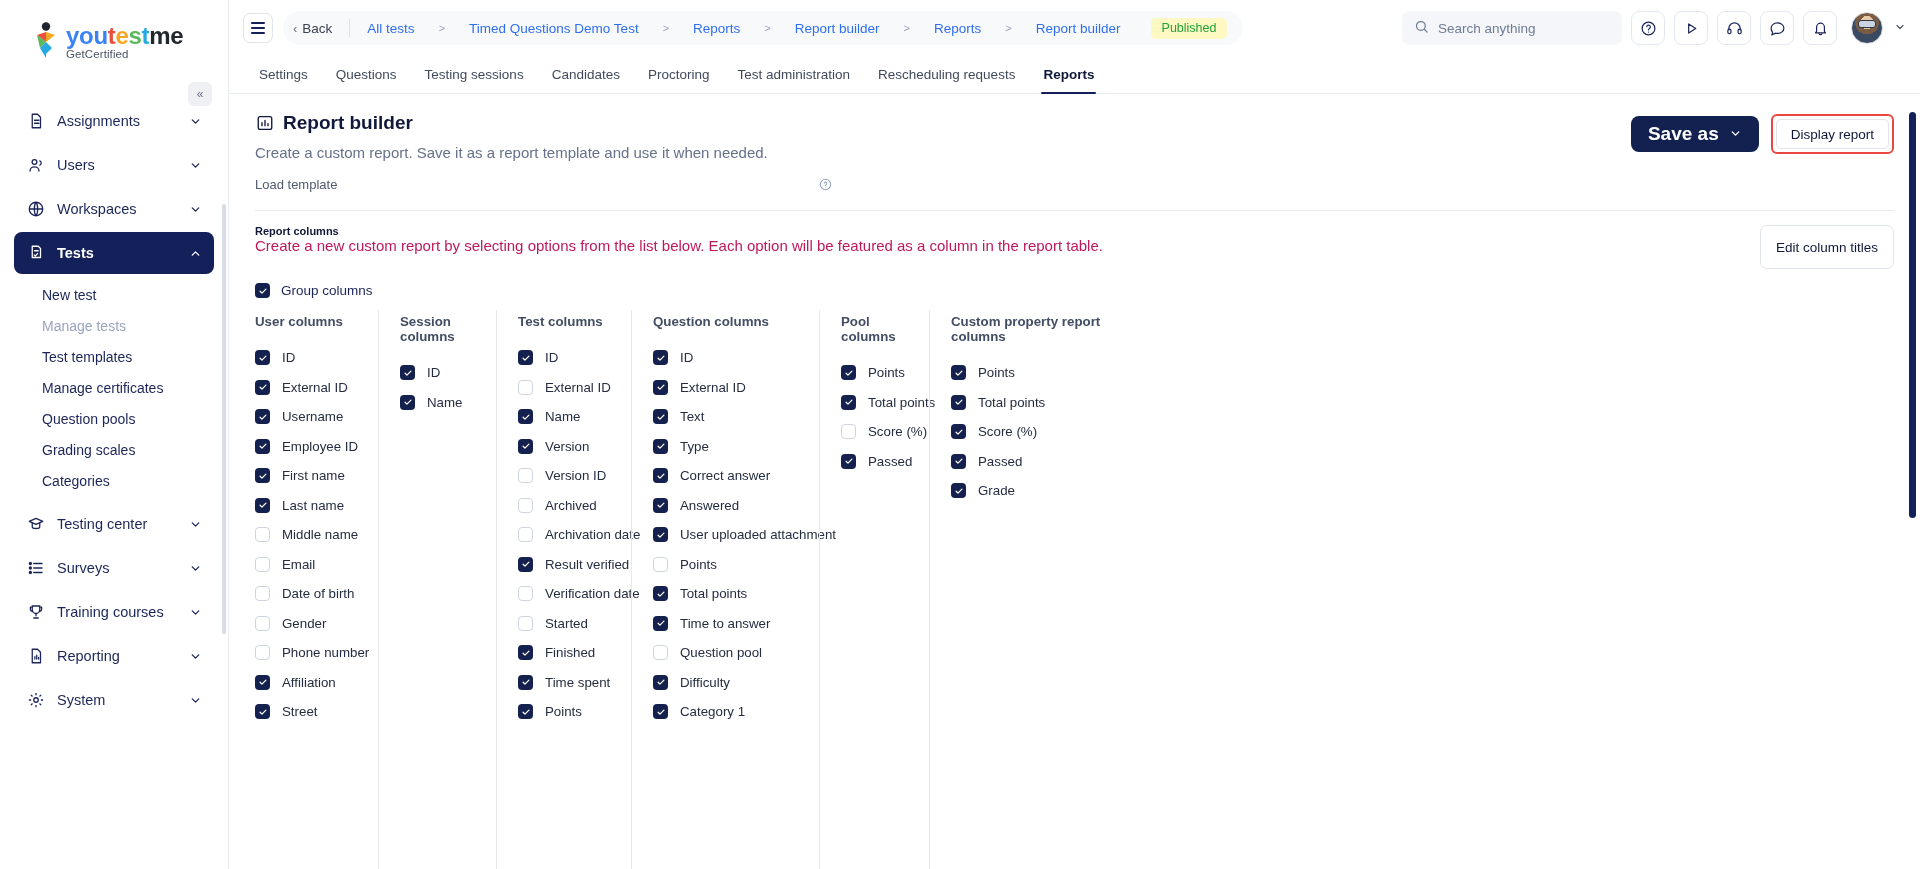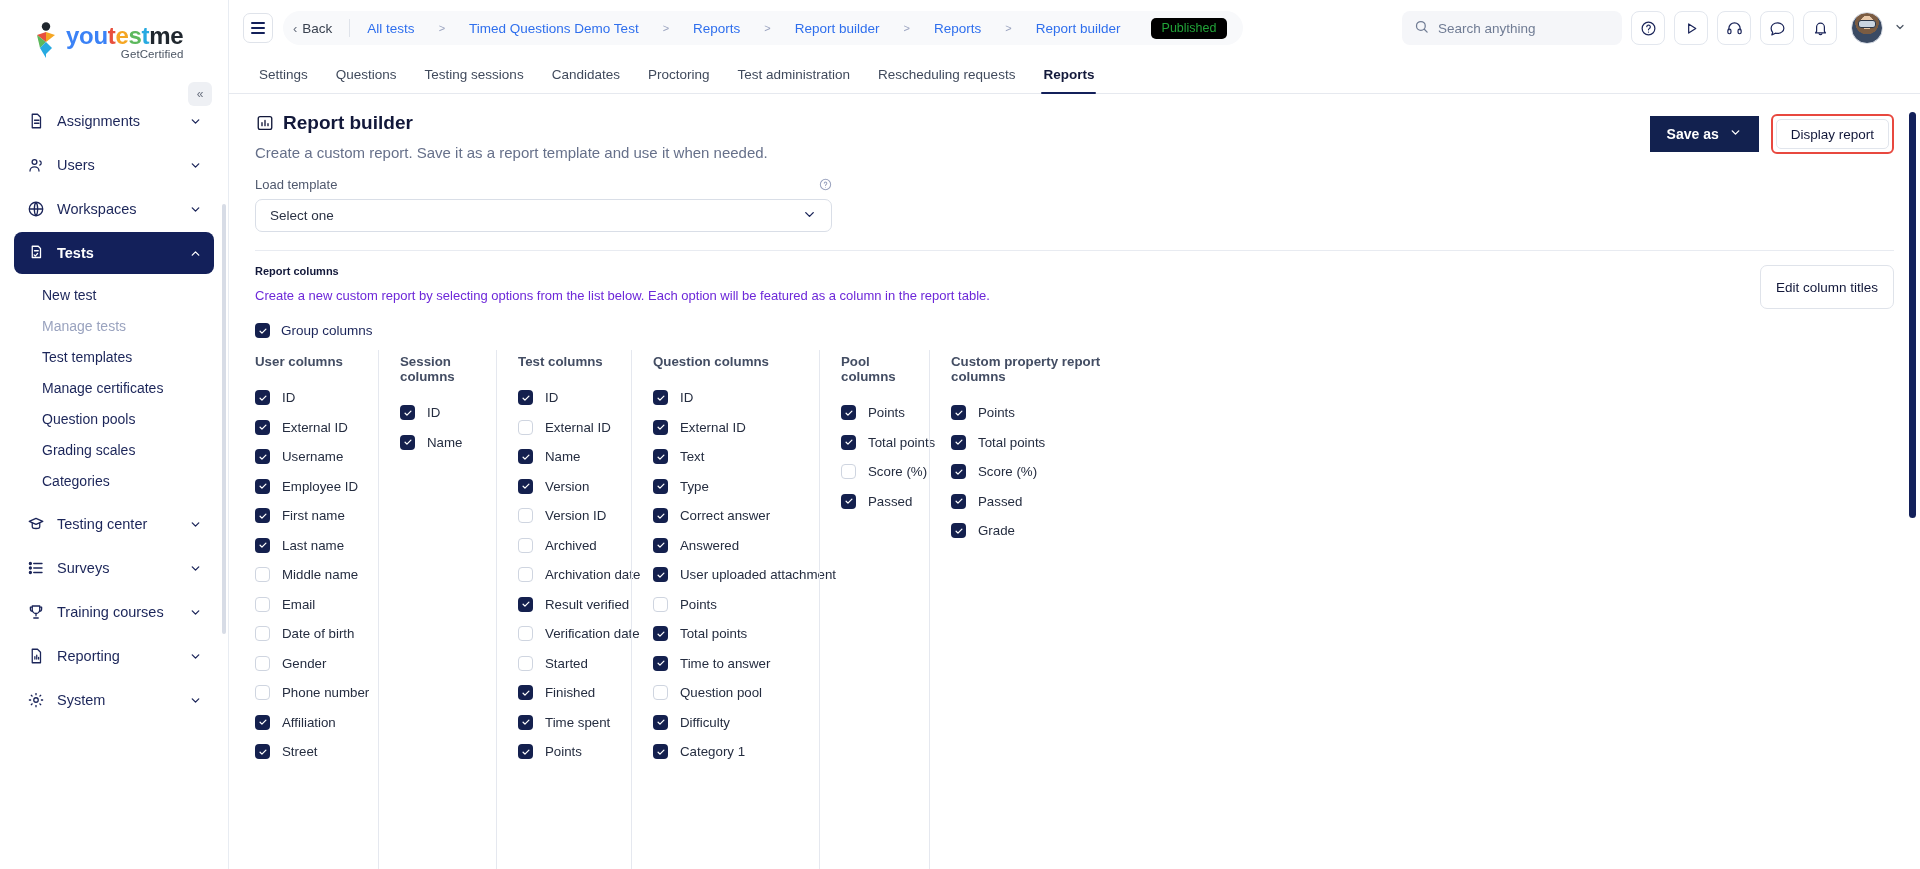--- a/index.html
+++ b/index.html
@@ -24,21 +24,21 @@
   .logo { display: flex; align-items: flex-end; gap: 6px; }
   .logo-mark { width: 26px; height: 38px; position: relative; }
   .logo-text { line-height: 1; }
   .logo-word { font-size: 24px; font-weight: 700; letter-spacing: -0.3px; }
   .lw-you { color: #3b82f6; }
   .lw-t1 { color: #e84f3d; }
   .lw-e { color: #f5a623; }
   .lw-s { color: #5cb85c; }
   .lw-t2 { color: #27aae1; }
   .lw-me { color: #20272e; }
-  .logo-sub { font-size: 11.5px; color: #4b5563; text-align: right; margin-top: 1px; letter-spacing: 0.1px;}
+  .logo-sub { font-size: 11.5px; color: #4b5563; text-align: left; margin-top: 1px; letter-spacing: 0.1px;}
   .collapse-btn {
     position: absolute; top: 82px; right: 16px;
     width: 24px; height: 24px; border-radius: 6px;
     background: #eef0f4; color: #6b7280;
     display: flex; align-items: center; justify-content: center;
     font-size: 12px; cursor: pointer;
   }
   .nav { margin-top: 26px; padding: 0 14px; }
   .nav-item {
     display: flex; align-items: center; gap: 12px;
@@ -84,21 +84,21 @@
     background: #f8f9fb; border-radius: 20px; height: 34px;
     padding: 0 16px 0 10px;
   }
   .back-link { display: flex; align-items: center; gap: 5px; font-size: 13.5px; color: #39414f; cursor: pointer; padding-right: 9px;}
   .back-chev { font-size: 13px; color: #6b7280; }
   .crumb-div { width: 1px; height: 18px; background: #dfe3ea; }
   .crumbs { display: flex; align-items: center; gap: 24px; padding-left: 9px; }
   .crumb { font-size: 13.5px; color: #2f6fed; cursor: pointer; white-space: nowrap; }
   .crumb-sep { font-size: 11px; color: #9aa3bf; }
   .badge-published {
-    background: #000000; color: #21a338; font-size: 12.5px;
+    background: #fef9c3; color: #21a338; font-size: 12.5px;
     border-radius: 5px; padding: 3px 11px 4px; margin-left: 6px;
   }
 
   .topbar-right { margin-left: auto; display: flex; align-items: center; gap: 9px; }
   .search-box {
     width: 220px; height: 34px; background: #f5f6f9; border-radius: 8px;
     display: flex; align-items: center; gap: 9px; padding: 0 12px;
     font-size: 13.5px; color: #707c94; cursor: text;
   }
   .icon-btn {
@@ -132,23 +132,23 @@
   .content { flex: 1; overflow: hidden; position: relative; background: #fff; }
   .panel { padding: 18px 26px 0 26px; position: relative; }
 
   .page-head { display: flex; align-items: flex-start; }
   .page-title { display: flex; align-items: center; gap: 9px; font-size: 19px; font-weight: 700; color: #12183a; }
   .title-icon { width: 19px; height: 19px; display:flex; align-items:center; justify-content:center;}
   .page-desc { font-size: 15px; color: #66708a; margin-top: 10px; }
 
   .head-actions { margin-left: auto; display: flex; align-items: center; gap: 12px; margin-top: 2px; }
   .btn-saveas {
-    background: #12214f; color: #fff; border-radius: 0; height: 36px;
+    background: #12214f; color: #fff; border-radius: 8px; height: 36px;
     display: flex; align-items: center; gap: 10px; padding: 0 17px;
-    font-size: 14px; font-weight: 700; cursor: pointer;
+    font-size: 19px; font-weight: 700; cursor: pointer;
   }
   .display-wrap { border: 2px solid #e8483f; border-radius: 6px; padding: 3px; }
   .btn-display {
     background: #fff; color: #12183a; border: 1px solid #e1e5ec; border-radius: 5px;
     height: 30px; display:flex; align-items:center; padding: 0 14px; font-size: 13.5px; cursor: pointer;
   }
 
   .field-label { font-size: 13px; color: #50596e; margin-top: 16px; display:flex; align-items:center; width: 577px; }
   .help-dot { margin-left: auto; width: 13px; height: 13px; display:flex; align-items:center; justify-content:center; color:#9aa3bf;}
   .select-one {
@@ -156,21 +156,21 @@
     border: 1px solid #d9dee7; border-radius: 7px;
     display: flex; align-items: center; padding: 0 14px;
     font-size: 13.5px; color: #2b3244; cursor: pointer; background:#fff;
   }
   .select-chev { margin-left: auto; color: #1b2559; }
 
   .divider { height: 1px; background: #e8ebf1; margin: 18px 0 0 0; }
 
   .sec-head { display: flex; align-items: flex-start; margin-top: 14px; }
   .sec-title { font-size: 11px; font-weight: 700; color: #12183a; }
-  .sec-desc { font-size: 13px; color: #6d28d9; margin-top: 11px; }
+  .sec-desc { font-size: 15px; color: #be185d; }
   .btn-edit-cols {
     margin-left: auto; background: #fff; color: #12183a;
     border: 1px solid #dfe3ea; border-radius: 7px; height: 44px;
     display: flex; align-items: center; padding: 0 15px; font-size: 13.5px; cursor: pointer;
   }
 
   .group-row { display: flex; align-items: center; gap: 11px; margin-top: 14px; font-size: 13.5px; color: #1b2559; cursor: pointer;}
 
   .cols { display: flex; margin-top: 16px; }
   .col {
@@ -516,28 +516,20 @@
           <span>Load template</span>
           <span class="help-dot">
             <svg width="13" height="13" viewBox="0 0 24 24" fill="none" stroke="#9aa3bf" stroke-width="1.9">
                 <circle cx="12" cy="12" r="9.5"></circle>
                 <path d="M9.8 9.6a2.3 2.3 0 114 1.8c-.8.7-1.7 1.2-1.7 2.3" stroke-linecap="round"></path>
                 <circle cx="12" cy="17" r="0.9" fill="#9aa3bf" stroke="none"></circle>
               </svg>
           </span>
         </div>
 
-        <div class="select-one">
-          <span>Select one</span>
-          <span class="select-chev">
-            <svg width="15" height="15" viewBox="0 0 24 24" fill="none" stroke="#1b2559" stroke-width="2.2" stroke-linecap="round" stroke-linejoin="round">
-                <path d="M6 9l6 6 6-6"></path>
-              </svg>
-          </span>
-        </div>
 
         <div class="divider"></div>
 
         <div class="sec-head">
           <div>
             <div class="sec-title">Report columns</div>
             <div class="sec-desc">Create a new custom report by selecting options from the list below. Each option will be featured as a column in the report table.</div>
           </div>
           <div class="btn-edit-cols">Edit column titles</div>
         </div>

